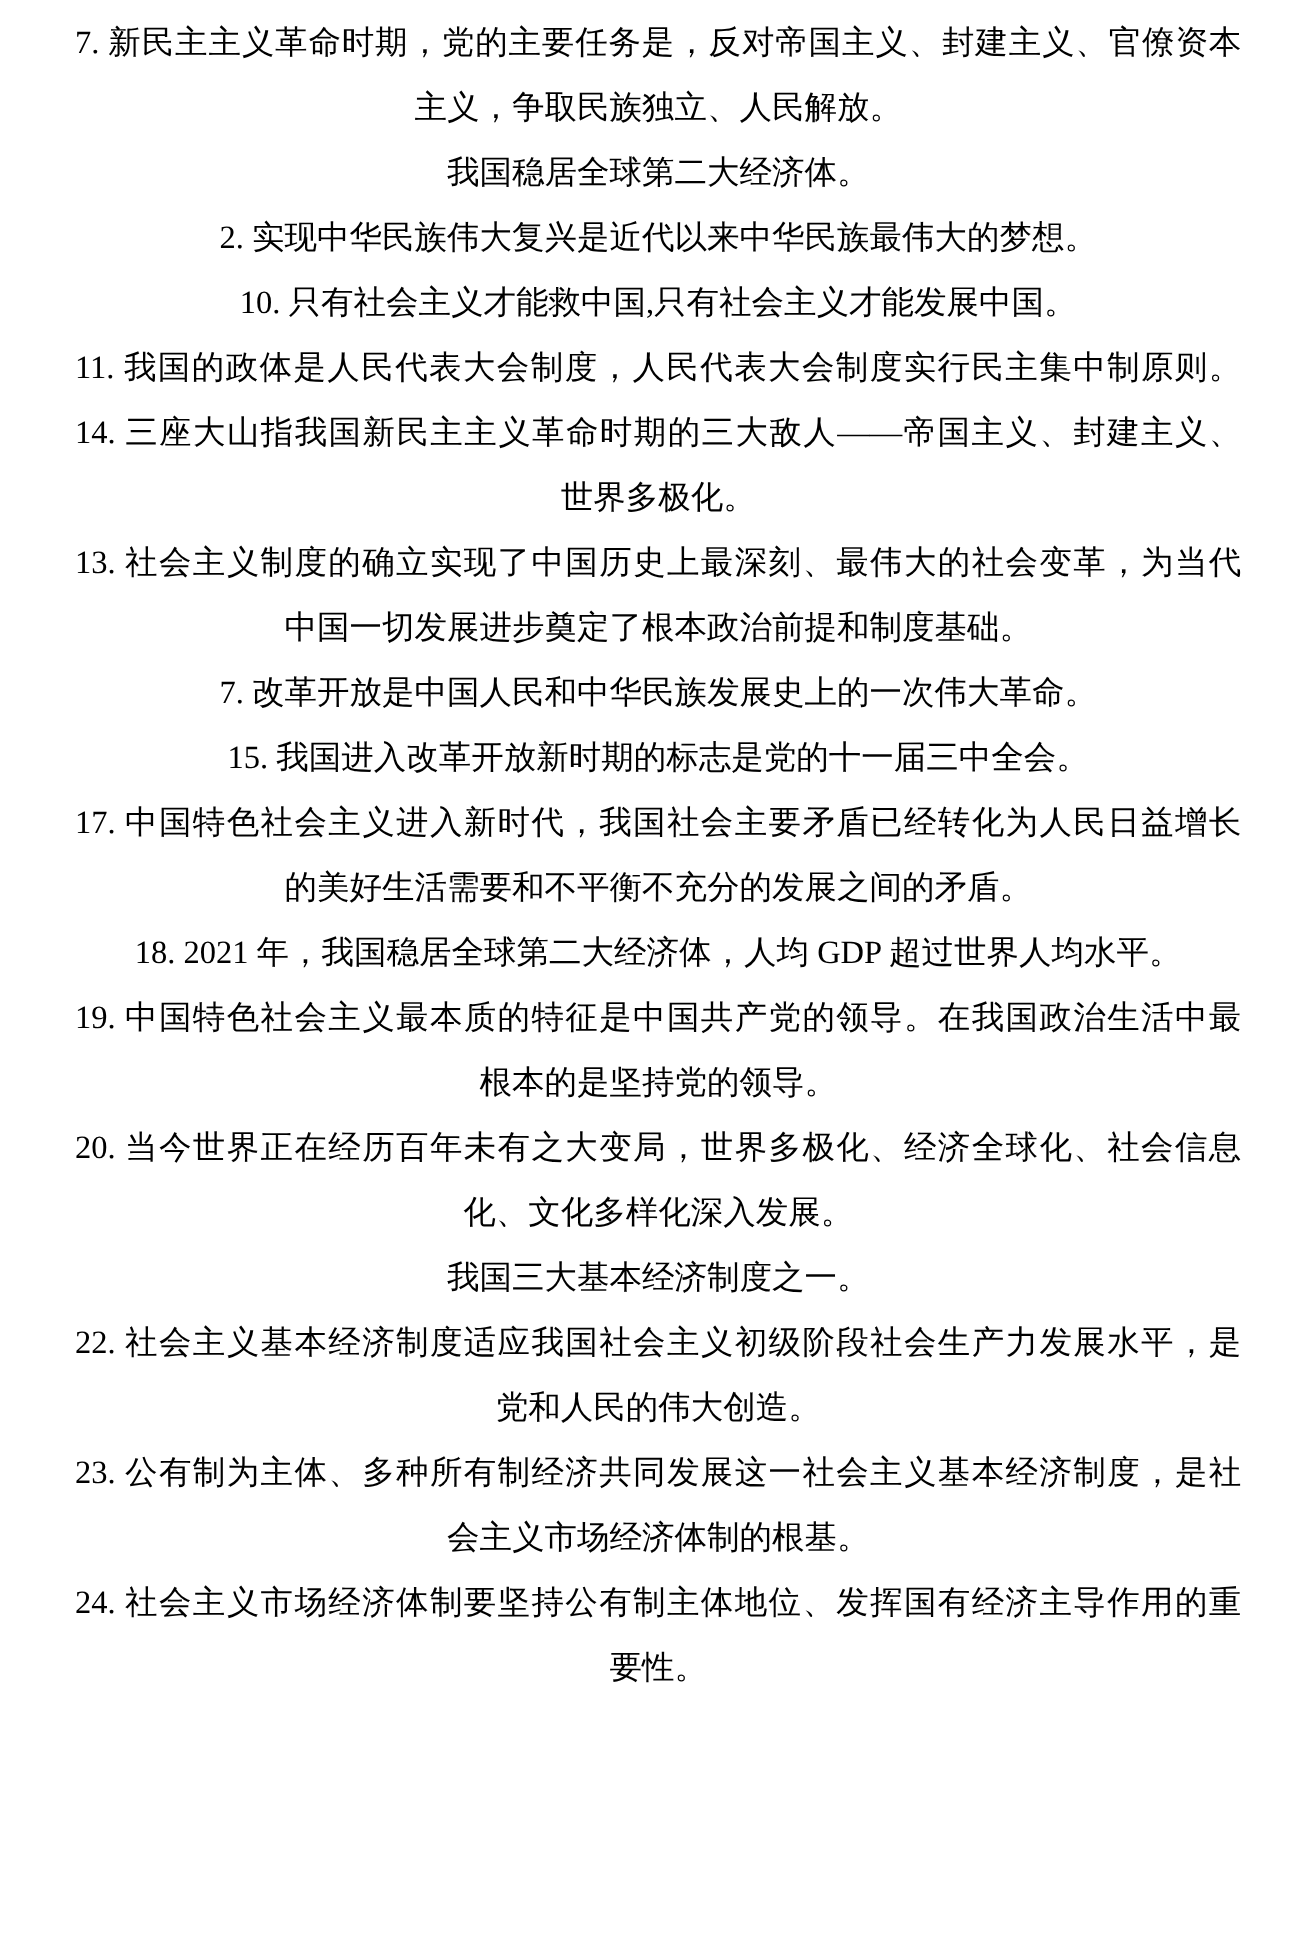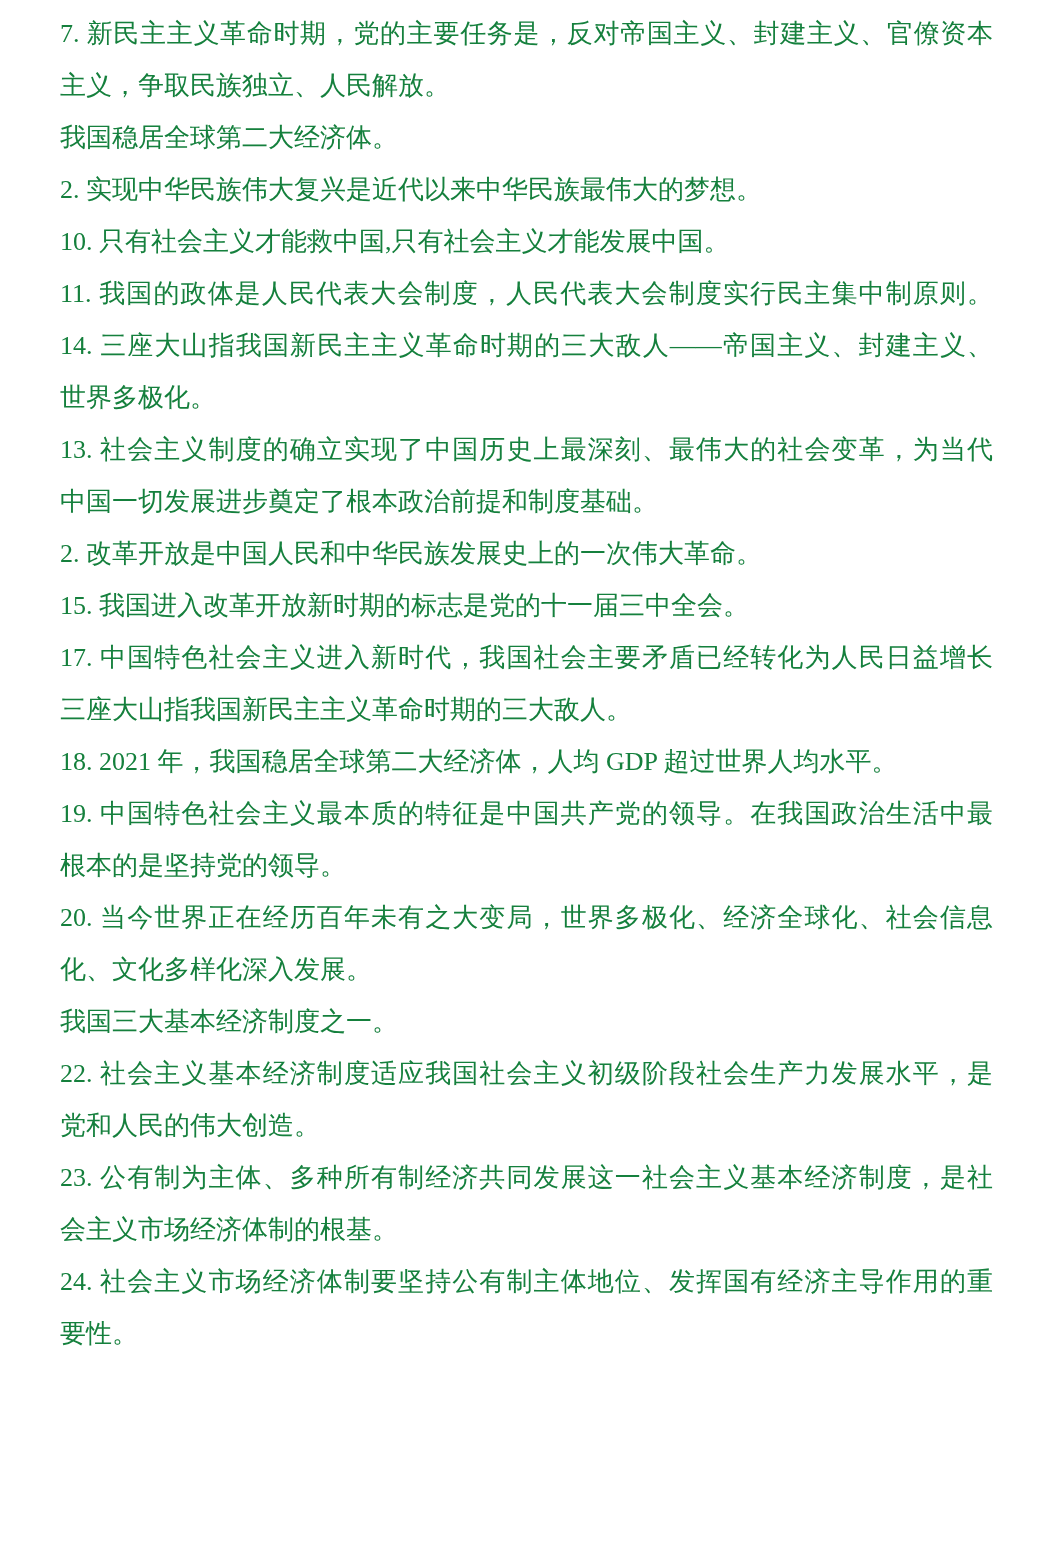--- a/index.html
+++ b/index.html
@@ -11,29 +11,29 @@
     width: 1051px;
     height: 1554px;
     font-family: "Liberation Serif", "DejaVu Serif", serif;
   }
   .page {
     box-sizing: border-box;
     width: 1051px;
     height: 1466px;
     padding: 8px 58px 0 60px;
     background: #ffffff;
-    color: #15803d;
+    color: #000000;
     overflow: hidden;
   }
   .ln {
     font-size: 26px;
     line-height: 52px;
     height: 52px;
     overflow: hidden;
-    text-align: left;
+    text-align: center;
     white-space: normal;
     word-break: break-all;
   }
   .ln.just {
     text-align: justify;
     text-align-last: justify;
     text-justify: inter-character;
   }
 </style>
 </head>
@@ -43,24 +43,24 @@
   <div class="ln just">7. 新民主主义革命时期，党的主要任务是，反对帝国主义、封建主义、官僚资本</div>
   <div class="ln">主义，争取民族独立、人民解放。</div>
   <div class="ln">我国稳居全球第二大经济体。</div>
   <div class="ln">2. 实现中华民族伟大复兴是近代以来中华民族最伟大的梦想。</div>
   <div class="ln">10. 只有社会主义才能救中国,只有社会主义才能发展中国。</div>
   <div class="ln just">11. 我国的政体是人民代表大会制度，人民代表大会制度实行民主集中制原则。</div>
   <div class="ln just">14. 三座大山指我国新民主主义革命时期的三大敌人——帝国主义、封建主义、</div>
   <div class="ln">世界多极化。</div>
   <div class="ln just">13. 社会主义制度的确立实现了中国历史上最深刻、最伟大的社会变革，为当代</div>
   <div class="ln">中国一切发展进步奠定了根本政治前提和制度基础。</div>
-  <div class="ln">2. 改革开放是中国人民和中华民族发展史上的一次伟大革命。</div>
+  <div class="ln">7. 改革开放是中国人民和中华民族发展史上的一次伟大革命。</div>
   <div class="ln">15. 我国进入改革开放新时期的标志是党的十一届三中全会。</div>
   <div class="ln just">17. 中国特色社会主义进入新时代，我国社会主要矛盾已经转化为人民日益增长</div>
-  <div class="ln">三座大山指我国新民主主义革命时期的三大敌人。</div>
+  <div class="ln">的美好生活需要和不平衡不充分的发展之间的矛盾。</div>
   <div class="ln">18. 2021 年，我国稳居全球第二大经济体，人均 GDP 超过世界人均水平。</div>
   <div class="ln just">19. 中国特色社会主义最本质的特征是中国共产党的领导。在我国政治生活中最</div>
   <div class="ln">根本的是坚持党的领导。</div>
   <div class="ln just">20. 当今世界正在经历百年未有之大变局，世界多极化、经济全球化、社会信息</div>
   <div class="ln">化、文化多样化深入发展。</div>
   <div class="ln">我国三大基本经济制度之一。</div>
   <div class="ln just">22. 社会主义基本经济制度适应我国社会主义初级阶段社会生产力发展水平，是</div>
   <div class="ln">党和人民的伟大创造。</div>
   <div class="ln just">23. 公有制为主体、多种所有制经济共同发展这一社会主义基本经济制度，是社</div>
   <div class="ln">会主义市场经济体制的根基。</div>

